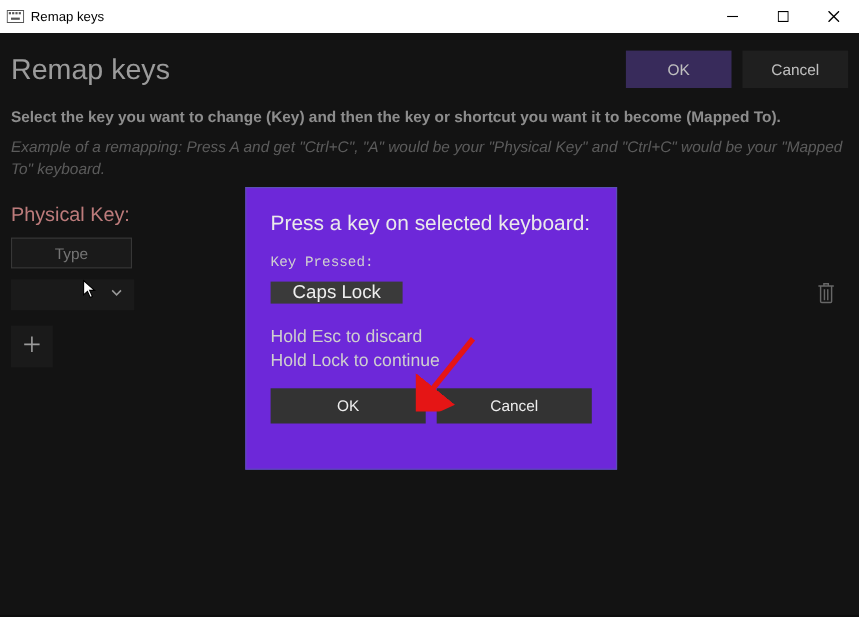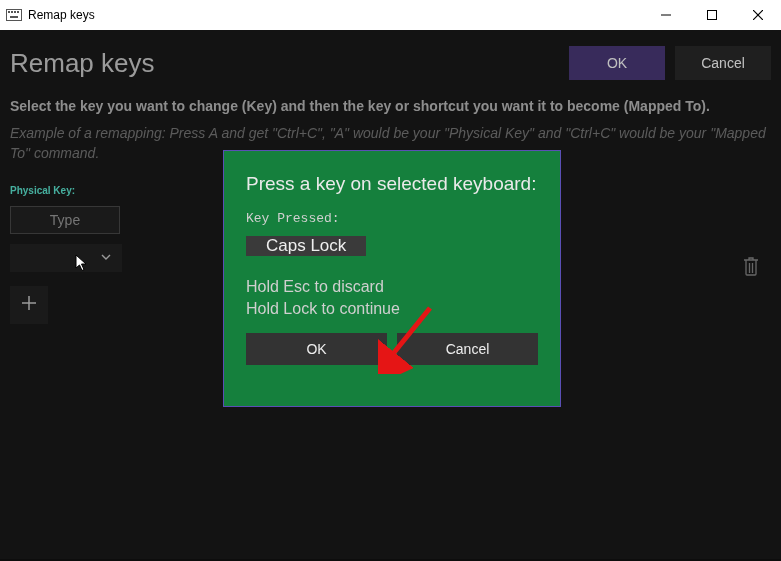--- a/index.html
+++ b/index.html
@@ -20,37 +20,37 @@
 
   .header-row { display:flex; align-items:center; padding: 8px 0 18px 0; }
   .page-title { color: #cfcfcf; font-size: 26px; font-weight: 400; flex:1; }
   .btn { height: 34px; min-width: 96px; display:flex; align-items:center; justify-content:center; font-size: 14px; color:#fff; }
   .btn-primary { background:#4b3a7a; }
   .btn-secondary { background:#2a2a2a; margin-left: 10px; }
 
   .instr { color:#bdbdbd; font-size:14px; font-weight:600; margin-bottom:10px; }
   .example { color:#7a7a7a; font-style: italic; font-size:14px; margin-bottom: 22px; line-height:1.4; }
 
-  .label { color:#5eead4; font-size:10px; font-weight:700; margin-bottom:10px; }
+  .label { color:#fca5a5; font-size:18px; font-weight:400; margin-bottom:10px; }
 
   .row { display:flex; align-items:flex-start; }
   .col { display:flex; flex-direction:column; gap:10px; }
 
   .type-btn { width:110px; height:28px; border:1px solid #4a4a4a; background:#232323; display:flex; align-items:center; justify-content:center; color:#9c9c9c; font-size:14px; }
   .select-box { width:112px; height:28px; background:#232323; display:flex; align-items:center; justify-content:flex-end; padding-right:10px; }
   .select-box svg { width:12px; height:12px; fill:#ccc; }
 
   .trash { position:absolute; right:20px; top:255px; color:#8a8a8a; }
   .trash svg { width:20px; height:22px; }
 
   .add-btn { margin-top:14px; width:38px; height:38px; background:#232323; display:flex; align-items:center; justify-content:center; }
   .add-btn svg { width:16px; height:16px; stroke:#cfcfcf; }
 
   
-  .modal { position:absolute; left:223px; top:150px; width:338px; height:257px; background:#15803d; border:1px solid #5a4fb5; padding:22px 22px 18px 22px; }
+  .modal { position:absolute; left:223px; top:170px; width:338px; height:257px; background:#6d28d9; border:1px solid #5a4fb5; padding:22px 22px 18px 22px; }
   .modal-title { color:#eaeaea; font-size:19px; font-weight:400; margin-bottom:16px; }
   .kp-label { color:#d0d0d0; font-size:13px; margin-bottom:10px;font-family:Liberation Mono, monospace; }
   .key-chip { display:inline-flex; align-items:center; justify-content:center; background:#3a3a3a; color:#efefef; font-size:17px; padding: 0 20px; margin-bottom:20px; }
   .hint { color:#cfcfcf; font-size:16px; line-height:1.35; margin-bottom:14px; }
   .modal-buttons { display:flex; gap:10px; }
   .mbtn { flex:1; height:32px; background:#333; color:#eee; display:flex; align-items:center; justify-content:center; font-size:14px; }
 
   
   .arrow { position:absolute; left:378px; top:302px; pointer-events:none; }
 
@@ -95,21 +95,21 @@
 </div>
 
 <div class="content">
   <div class="header-row">
     <div class="page-title">Remap keys</div>
     <div class="btn btn-primary">OK</div>
     <div class="btn btn-secondary">Cancel</div>
   </div>
 
   <div class="instr">Select the key you want to change (Key) and then the key or shortcut you want it to become (Mapped To).</div>
-  <div class="example">Example of a remapping: Press A and get "Ctrl+C", "A" would be your "Physical Key" and "Ctrl+C" would be your "Mapped To" command.</div>
+  <div class="example">Example of a remapping: Press A and get "Ctrl+C", "A" would be your "Physical Key" and "Ctrl+C" would be your "Mapped To" keyboard.</div>
 
   <div class="label">Physical Key:</div>
 
   <div class="row">
     <div class="col">
       <div class="type-btn">Type</div>
       <div class="select-box">
         <span>
           <svg viewBox="0 0 12 12">
               <path d="M2 4 L6 8 L10 4" fill="none" stroke="#ccc" stroke-width="1.4"></path>

